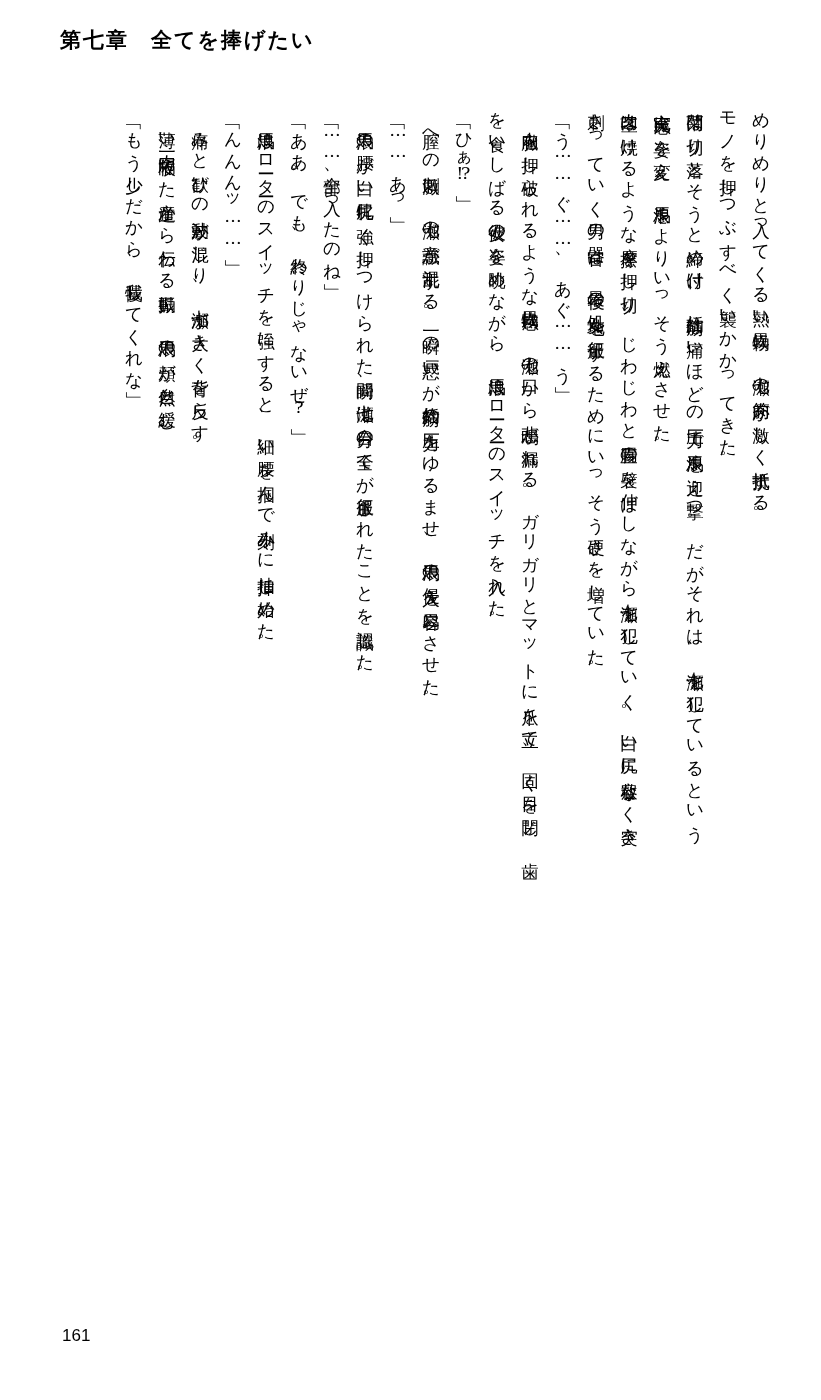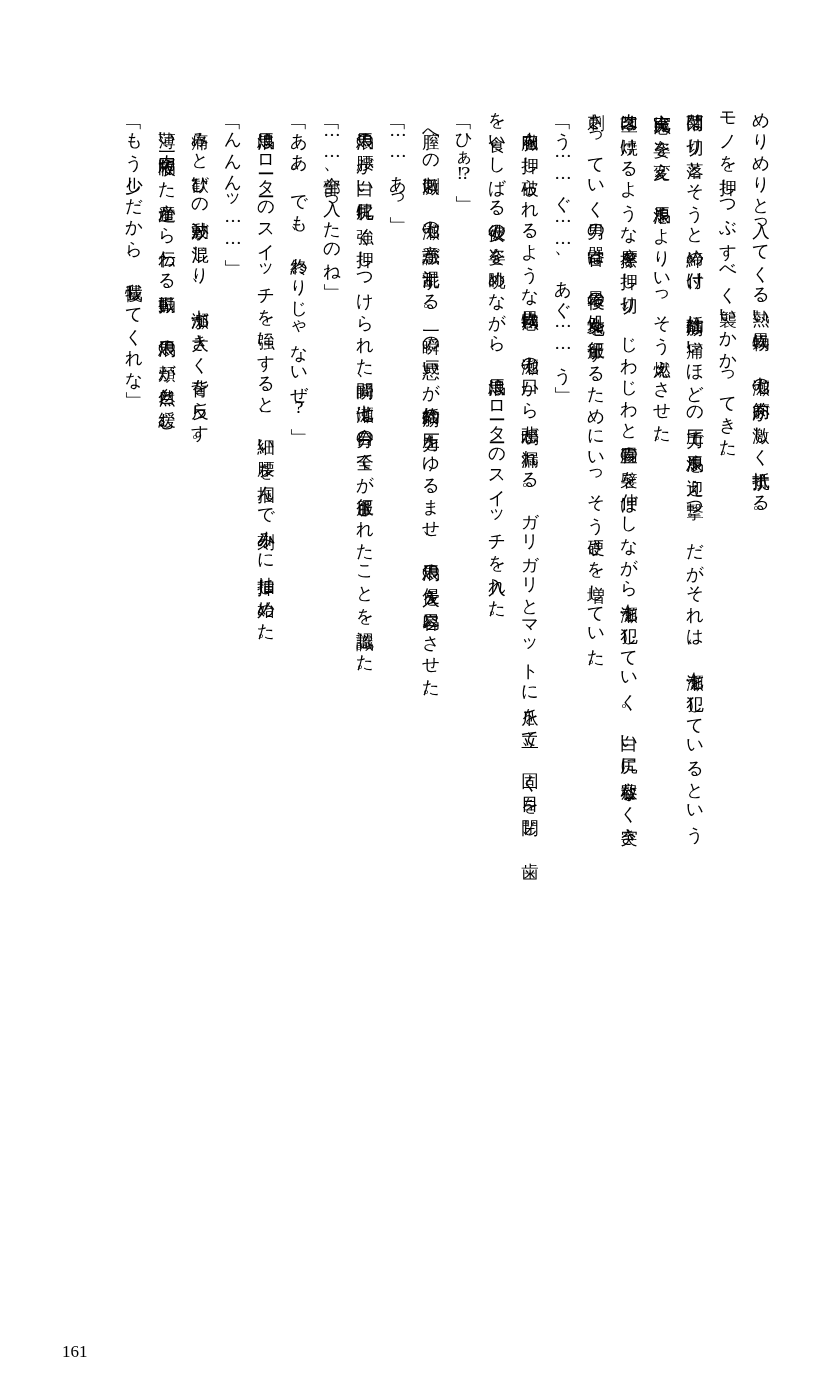--- a/index.html
+++ b/index.html
@@ -70,30 +70,33 @@
   }
   .col.indent-dialog {
     padding-top: 18px;
     box-sizing: border-box;
   }
 
   
   .page-number {
     position: absolute;
     left: 62px;
-    bottom: 38px;
+    bottom: 54px;
     font-size: 17px;
-    font-family: Liberation Serif, serif;
+    font-family: Liberation Sans, sans-serif;
   }
 </style>
 </head>
 <body>
 
 <div class="page">
 
+  <div class="chapter-heading">
+    <span class="num">第七章</span><span class="ttl">全てを捧げたい</span>
+  </div>
 
   <div class="body-text">
     <div class="col">めりめりと入ってくる熱い異物に、七瀬の筋肉が激しく抵抗する。</div>
     <div class="col">モノを押しつぶすべく襲いかかってきた。</div>
     <div class="col">菊門は切り落とそうと締め付け、括約筋は痛いほどの圧力で浪馬を迎え撃つ。だがそれは、七瀬を犯しているという</div>
     <div class="col">充実感に姿を変え、浪馬をよりいっそう燃えさせた。</div>
     <div class="col">肉茎は焼けるような摩擦を押し切り、じわじわと直腸の襞を伸ばしながら七瀬を犯していく。白い尻に容赦なく突き</div>
     <div class="col">刺さっていく男の器官は、最後の処女地を征服するためにいっそう硬さを増していた。</div>
     <div class="col indent-dialog">「う……ぐ……、あぐ……う」</div>
     <div class="col indent1">内臓を押し破られるような異物感に、七瀬の口から悲鳴が漏れる。ガリガリとマットに爪を立て、固く目を閉じ、歯</div>

